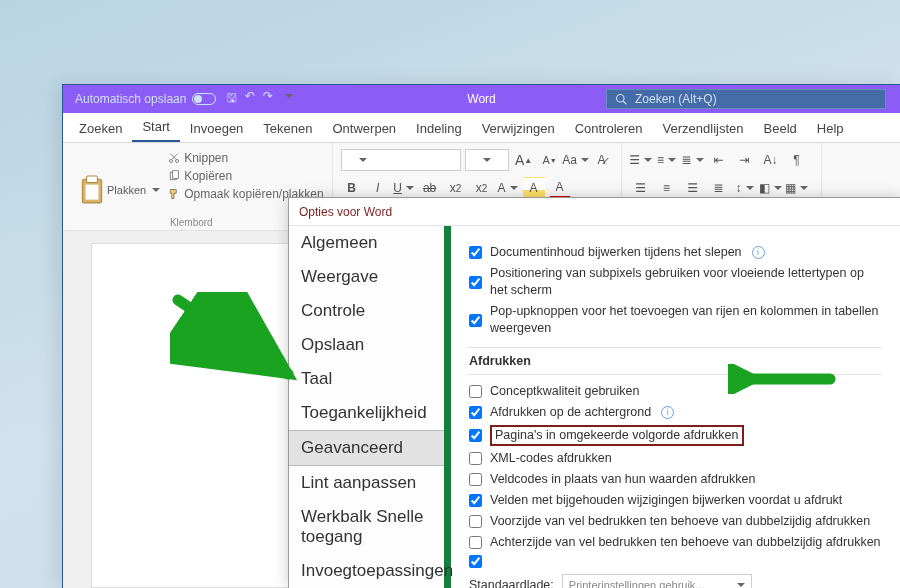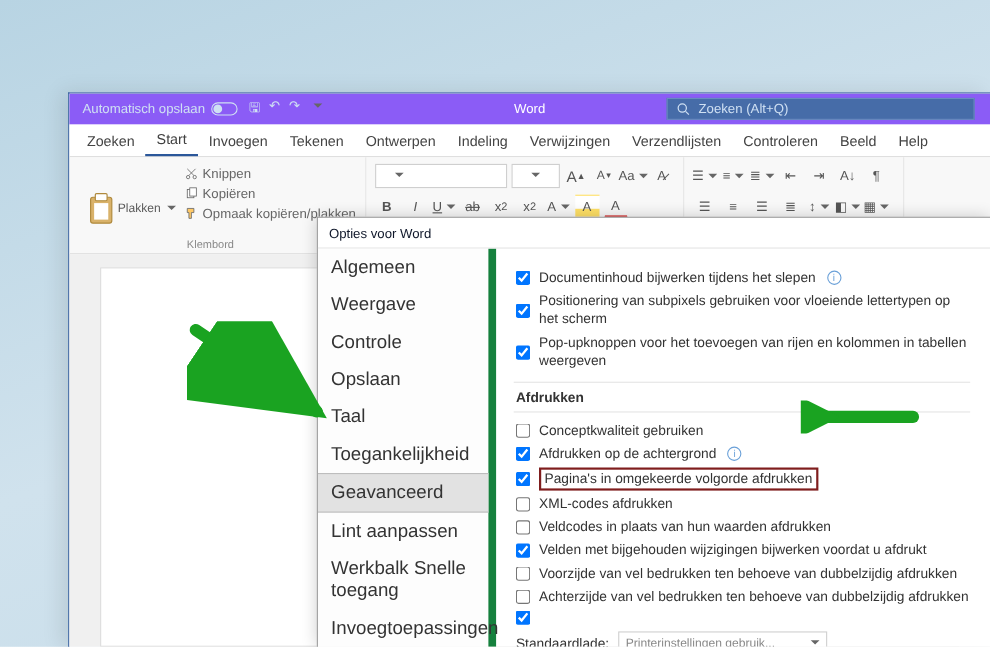--- a/index.html
+++ b/index.html
@@ -61,21 +61,21 @@
   .doc-area{position:absolute; left:0; right:0; top:146px; bottom:0; background:#f0f0f0;}
   .page{position:absolute; left:28px; top:12px; right:28px; bottom:0; background:#fff; border:1px solid #dcdcdc;}
 
   
   .dialog {
     position:absolute; left:288px; top:197px; right:0; bottom:0;
     background:#fff; border:1px solid #9a9a9a; border-right:none; border-bottom:none;
     box-shadow: 0 0 14px rgba(0,0,0,.20);
     display:flex; flex-direction:column;
   }
-  .dlg-title{height:28px; border-bottom:1px solid #e4e4e4; display:flex; align-items:center; padding:0 10px; font-size:12px; color:#0f172a;}
+  .dlg-title{height:28px; border-bottom:1px solid #e4e4e4; display:flex; align-items:center; padding:0 10px; font-size:12px; color:#7f1d1d;}
   .dlg-body{flex:1; display:flex; overflow:hidden;}
   .dlg-nav{width:162px; border-right:7px solid #15803d; background:#fdfdfd; font-size:17px;}
   .nav-item{padding:7px 12px; color:#333; border-bottom:0;}
   .nav-item.sel{background:#e2e2e2; border:1px solid #bdbdbd; border-left:none; border-right:none;}
   .dlg-content{flex:1; overflow:hidden; padding:14px 18px 0 18px; font-size:12.5px; color:#333;}
   .chk{display:flex; align-items:center; gap:8px; margin:4px 0; line-height:17px;}
   .chk input{width:13px; height:13px;}
   .section-head{font-weight:600; color:#333; border-top:1px solid #e4e4e4; border-bottom:1px solid #e4e4e4; background:#fff; padding:6px 0 6px 2px; margin:10px 0 8px -2px;}
   .info-ico{display:inline-flex; width:13px; height:13px; border:1px solid #6aa0d8; color:#6aa0d8; border-radius:50%; align-items:center; justify-content:center; font-size:9px; margin-left:2px;}
   .row-field{display:flex; align-items:center; gap:8px; margin:6px 0;}
@@ -114,22 +114,22 @@
   </div>
 
   <div class="ribbon-tabs" id="ribbon-tabs">
       <div class="rtab">Zoeken</div>
       <div class="rtab active">Start</div>
       <div class="rtab">Invoegen</div>
       <div class="rtab">Tekenen</div>
       <div class="rtab">Ontwerpen</div>
       <div class="rtab">Indeling</div>
       <div class="rtab">Verwijzingen</div>
+      <div class="rtab">Controleren</div>
       <div class="rtab">Verzendlijsten</div>
-      <div class="rtab">Controleren</div>
       <div class="rtab">Beeld</div>
       <div class="rtab">Help</div>
     </div>
 
   <div class="ribbon">
     <div class="rgroup" style="display:flex;">
       <div class="paste-btn">
         <svg viewBox="0 0 24 28">
             <rect x="3" y="4" width="18" height="22" rx="2" fill="#d9b26a" stroke="#b08a3e"></rect>
             <rect x="7" y="1" width="10" height="6" rx="1" fill="#fff" stroke="#b08a3e"></rect>

